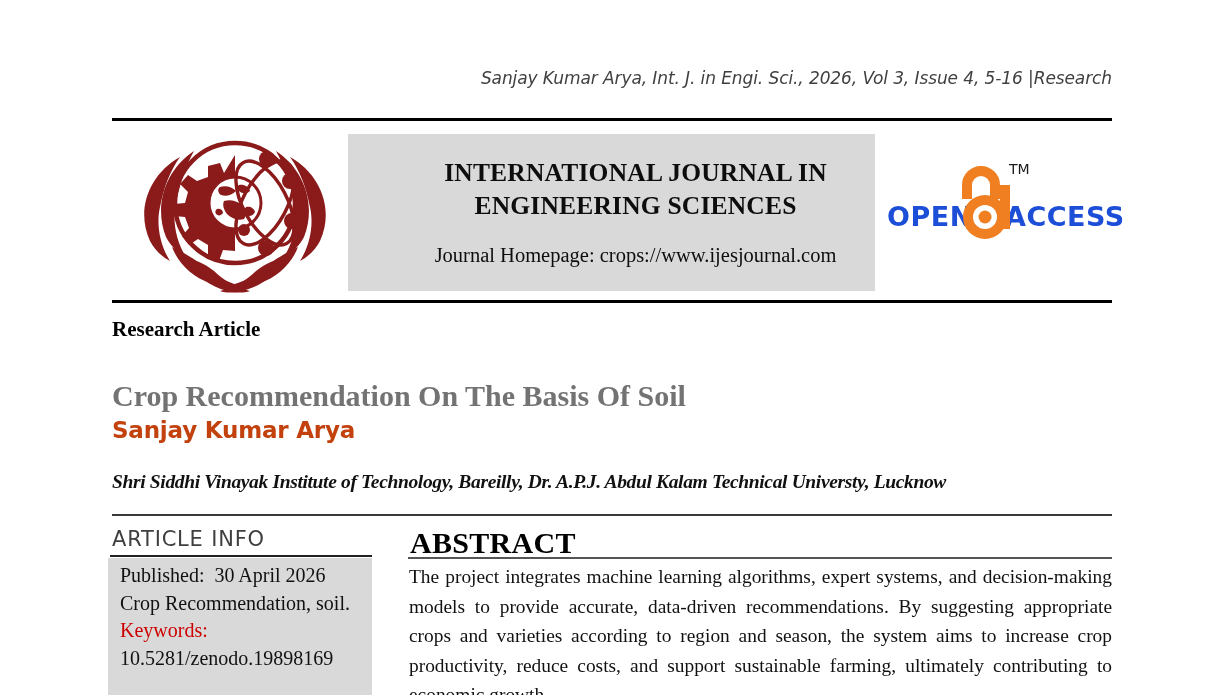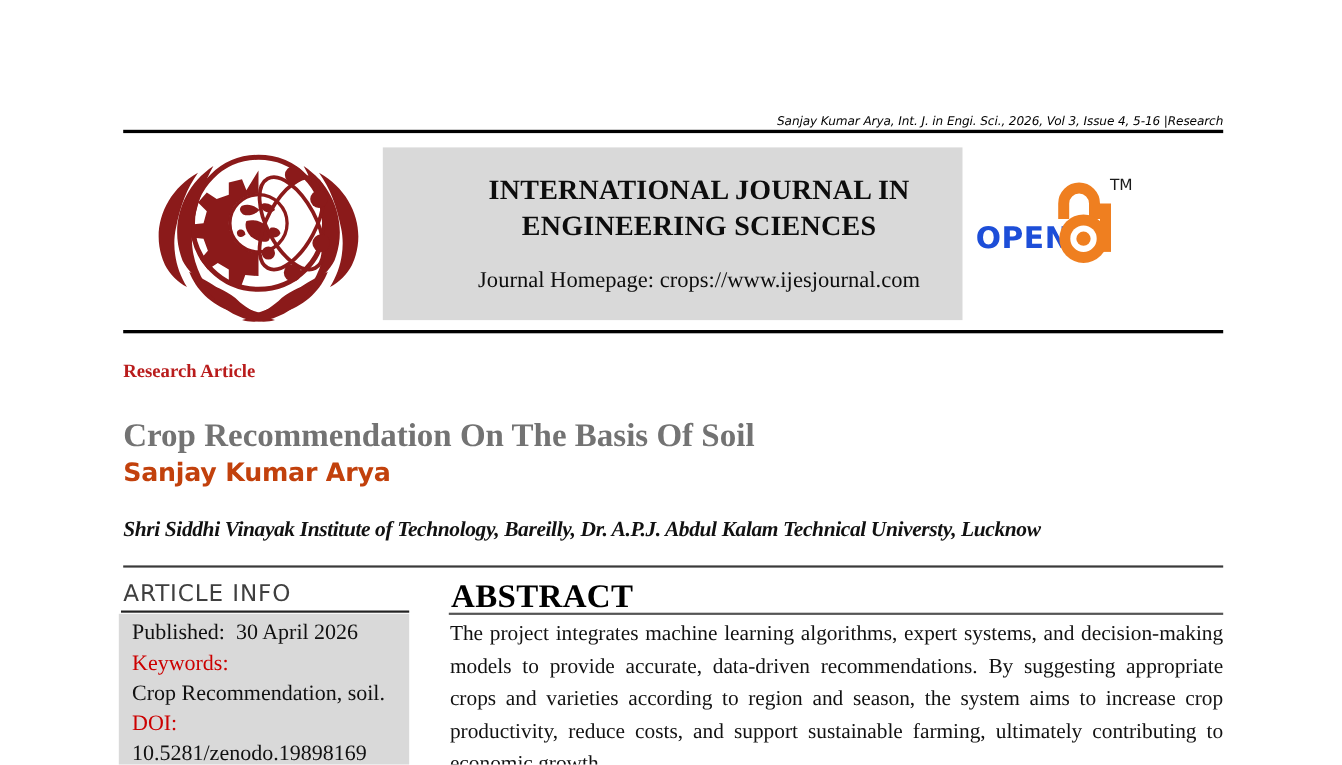--- a/index.html
+++ b/index.html
@@ -26,25 +26,24 @@
 
   
   .running-head {
     position: absolute;
     left: 112px;
     top: 68px;
     width: 1000px;
     text-align: right;
     font-family: "DejaVu Sans", sans-serif;
     font-style: italic;
-    font-size: 11px;
+    font-size: 17px;
     letter-spacing: -0.1px;
-    color: #000000;
+    color: #404040;
     white-space: nowrap;
-    margin-top: 36px;
   }
 
   
   .rule-top {
     position: absolute;
     left: 112px;
     top: 118px;
     width: 1000px;
     height: 3px;
     background: #000000;
@@ -164,25 +163,25 @@
     font-family: "DejaVu Sans", sans-serif;
     font-size: 14px;
     font-weight: normal;
     color: #1a1a1a;
   }
 
   
   .research-article {
     position: absolute;
     left: 112px;
-    top: 328px;
-    font-family: "Liberation Serif", serif;
-    font-weight: bold;
-    font-size: 17px;
-    color: #b91c1c;
+    top: 317px;
+    font-family: "Liberation Serif", serif;
+    font-weight: bold;
+    font-size: 21px;
+    color: #000000;
   }
   .paper-title {
     position: absolute;
     left: 112px;
     top: 358px;
     width: 1000px;
     font-family: "Liberation Serif", serif;
     font-weight: bold;
     font-size: 30px;
     line-height: 36px;
@@ -334,20 +333,21 @@
       </svg>
     </div>
 
     <div class="journal-box">
       <div class="journal-title">INTERNATIONAL JOURNAL IN ENGINEERING SCIENCES</div>
       <div class="journal-homepage">Journal Homepage: crops://www.ijesjournal.com</div>
     </div>
 
     <div class="open-access">
       <span class="oa-word oa-open">OPEN</span>
+      <span class="oa-word oa-access">ACCESS</span>
       <span class="oa-tm">TM</span>
       <span class="oa-lock">
         <svg width="56" height="76" viewBox="0 0 56 76" xmlns="http://www.w3.org/2000/svg">
 
           <path d="M10,34 L10,20 A14,14 0 0 1 38,20 L38,34" fill="none" stroke="#ef7f20" stroke-width="10" stroke-linecap="butt"></path>
 
           <circle cx="28" cy="52" r="22" fill="#ef7f20"></circle>
           <circle cx="28" cy="52" r="12" fill="#ffffff"></circle>
           <circle cx="28" cy="52" r="6.5" fill="#ef7f20"></circle>
 
@@ -370,23 +370,22 @@
 
   <div class="rule-section"></div>
 
   <div class="article-info-heading">ARTICLE INFO</div>
   <div class="rule-articleinfo"></div>
 
   <div class="info-box">
     <div class="info-line">
       <span class="info-pub-label">Published:</span><span>30 April 2026</span>
     </div>
+    <div class="info-line">Crop Recommendation, soil.</div>
     <div class="info-line info-label-red">Keywords:</div>
-    <div class="info-line">Crop Recommendation, soil.</div>
-    <div class="info-line info-label-red">DOI:</div>
     <div class="info-line">10.5281/zenodo.19898169</div>
   </div>
 
   <div class="abstract-heading">ABSTRACT</div>
   <div class="rule-abstract"></div>
 
   <div class="abstract-body">The project integrates machine learning algorithms, expert systems, and decision-making models to provide accurate, data-driven recommendations. By suggesting appropriate crops and varieties according to region and season, the system aims to increase crop productivity, reduce costs, and support sustainable farming, ultimately contributing to economic growth.</div>
 
 </div>
 

